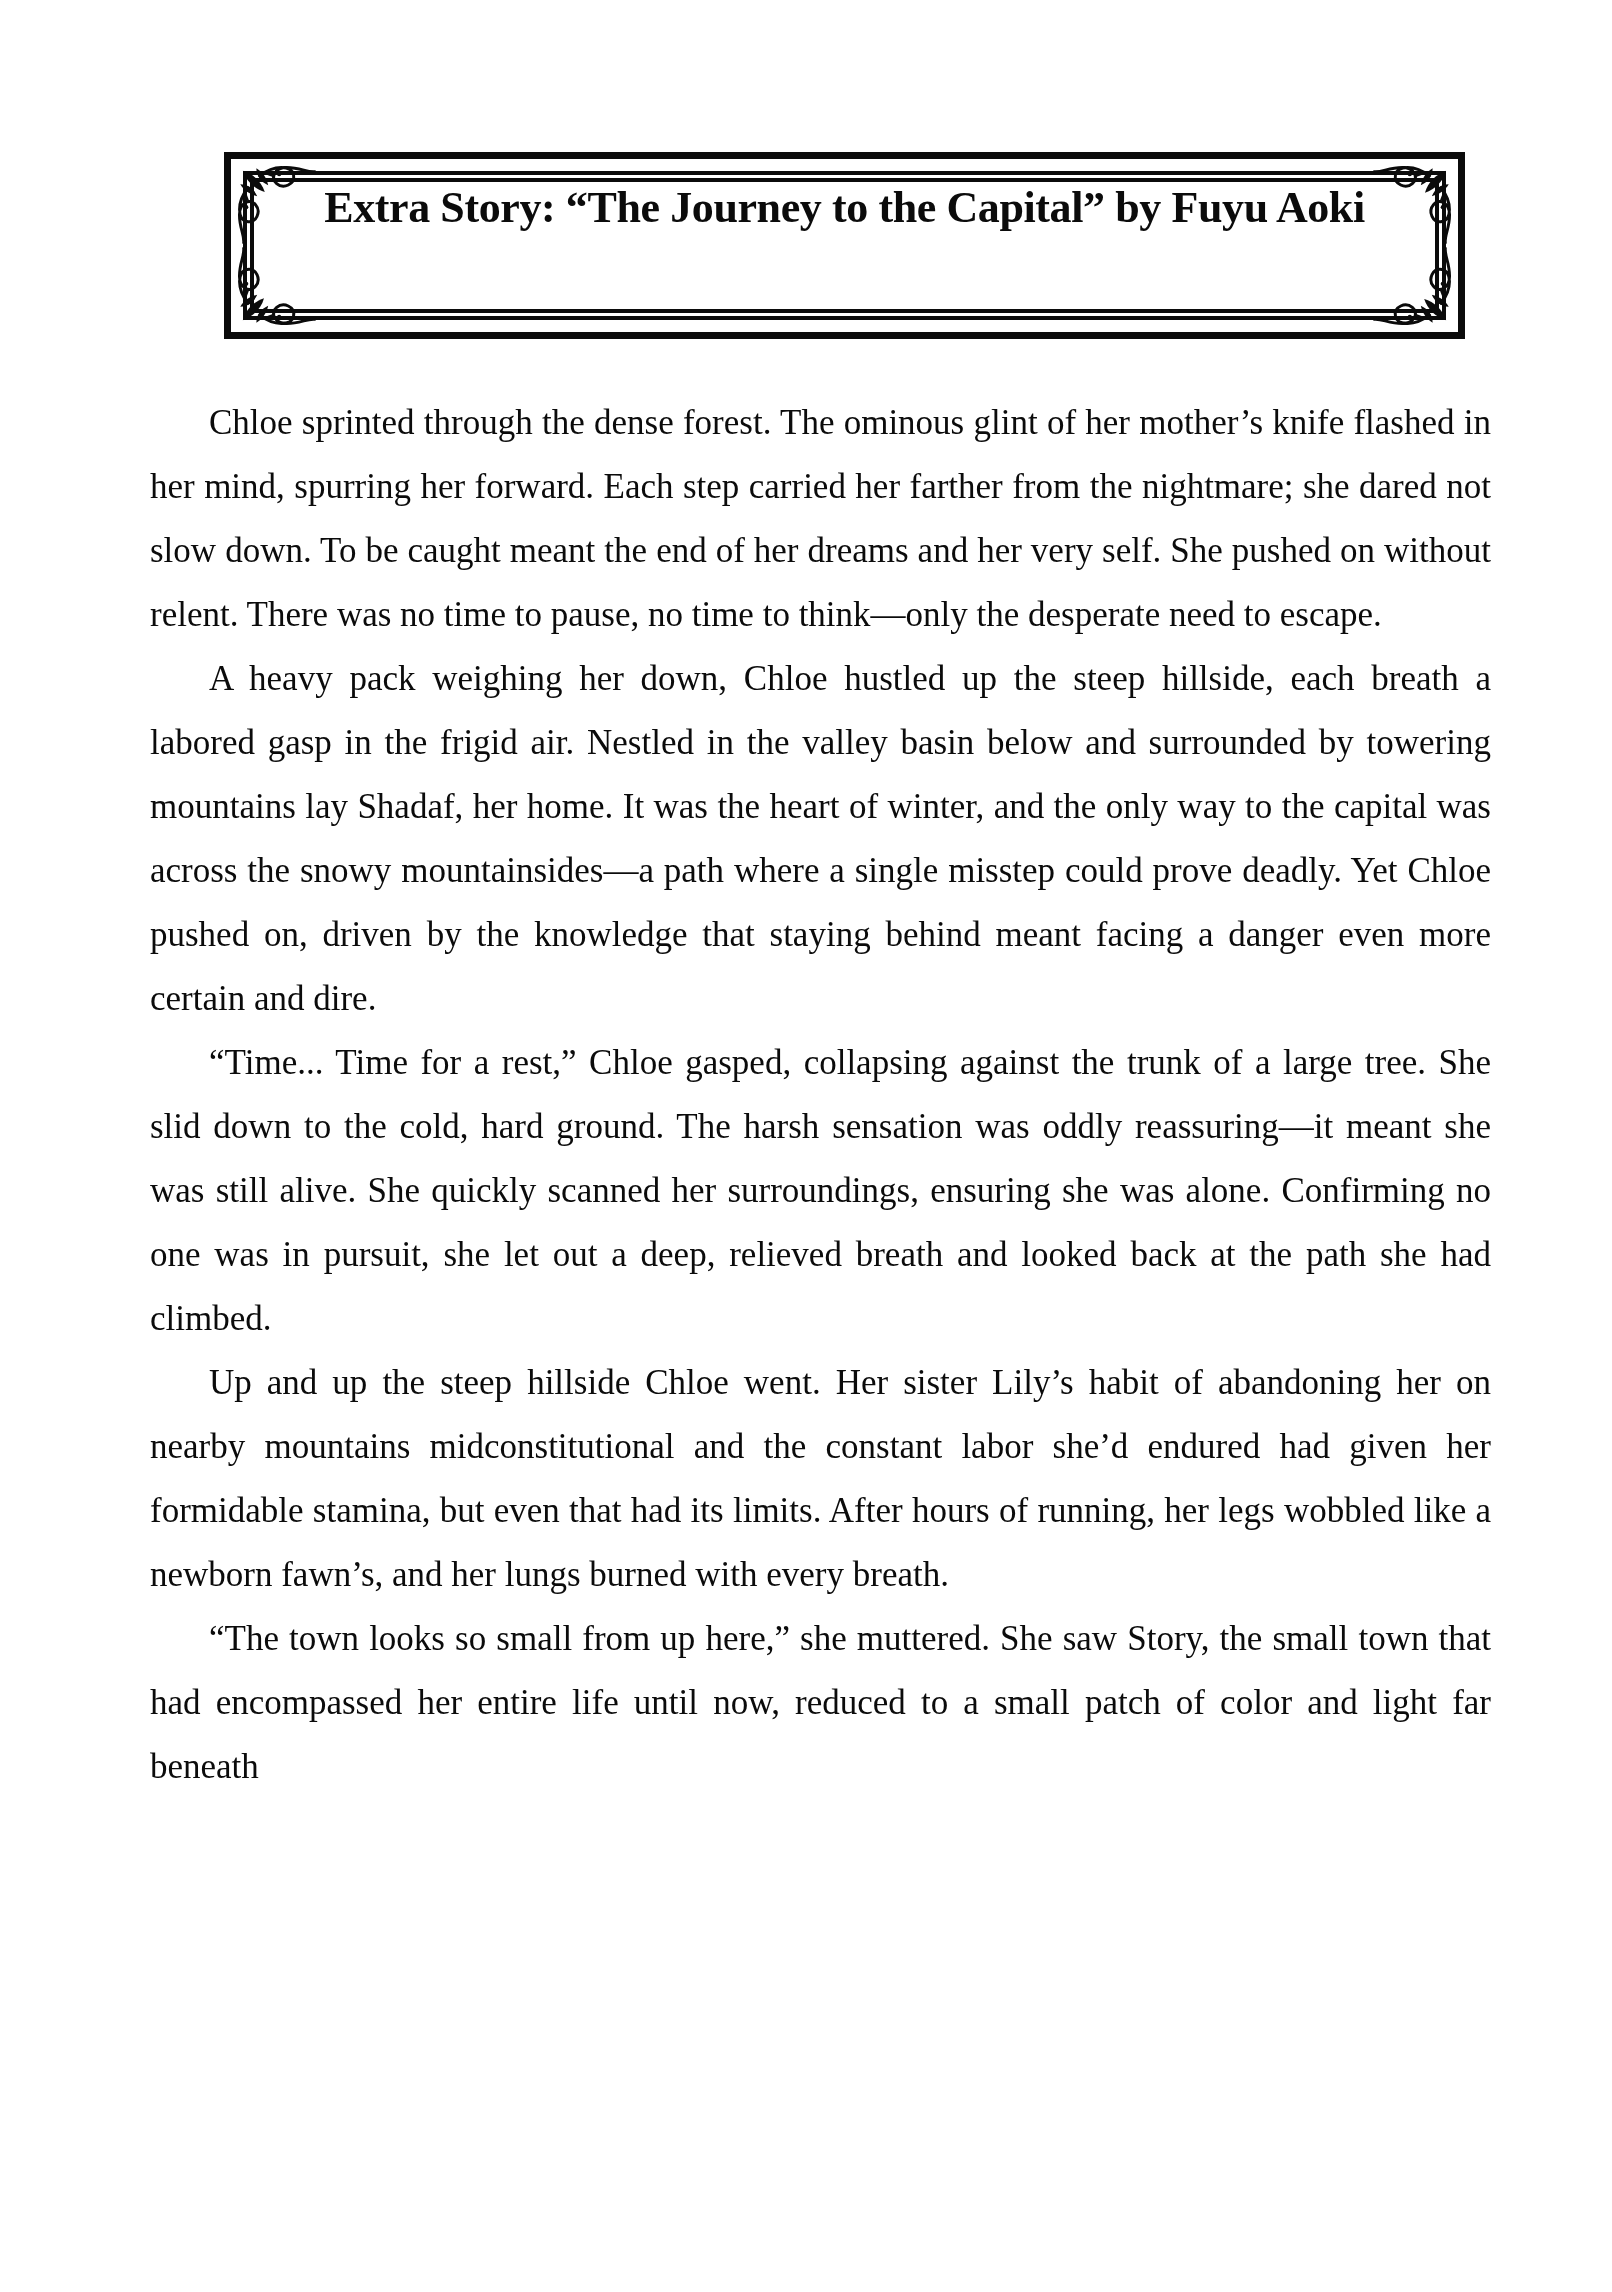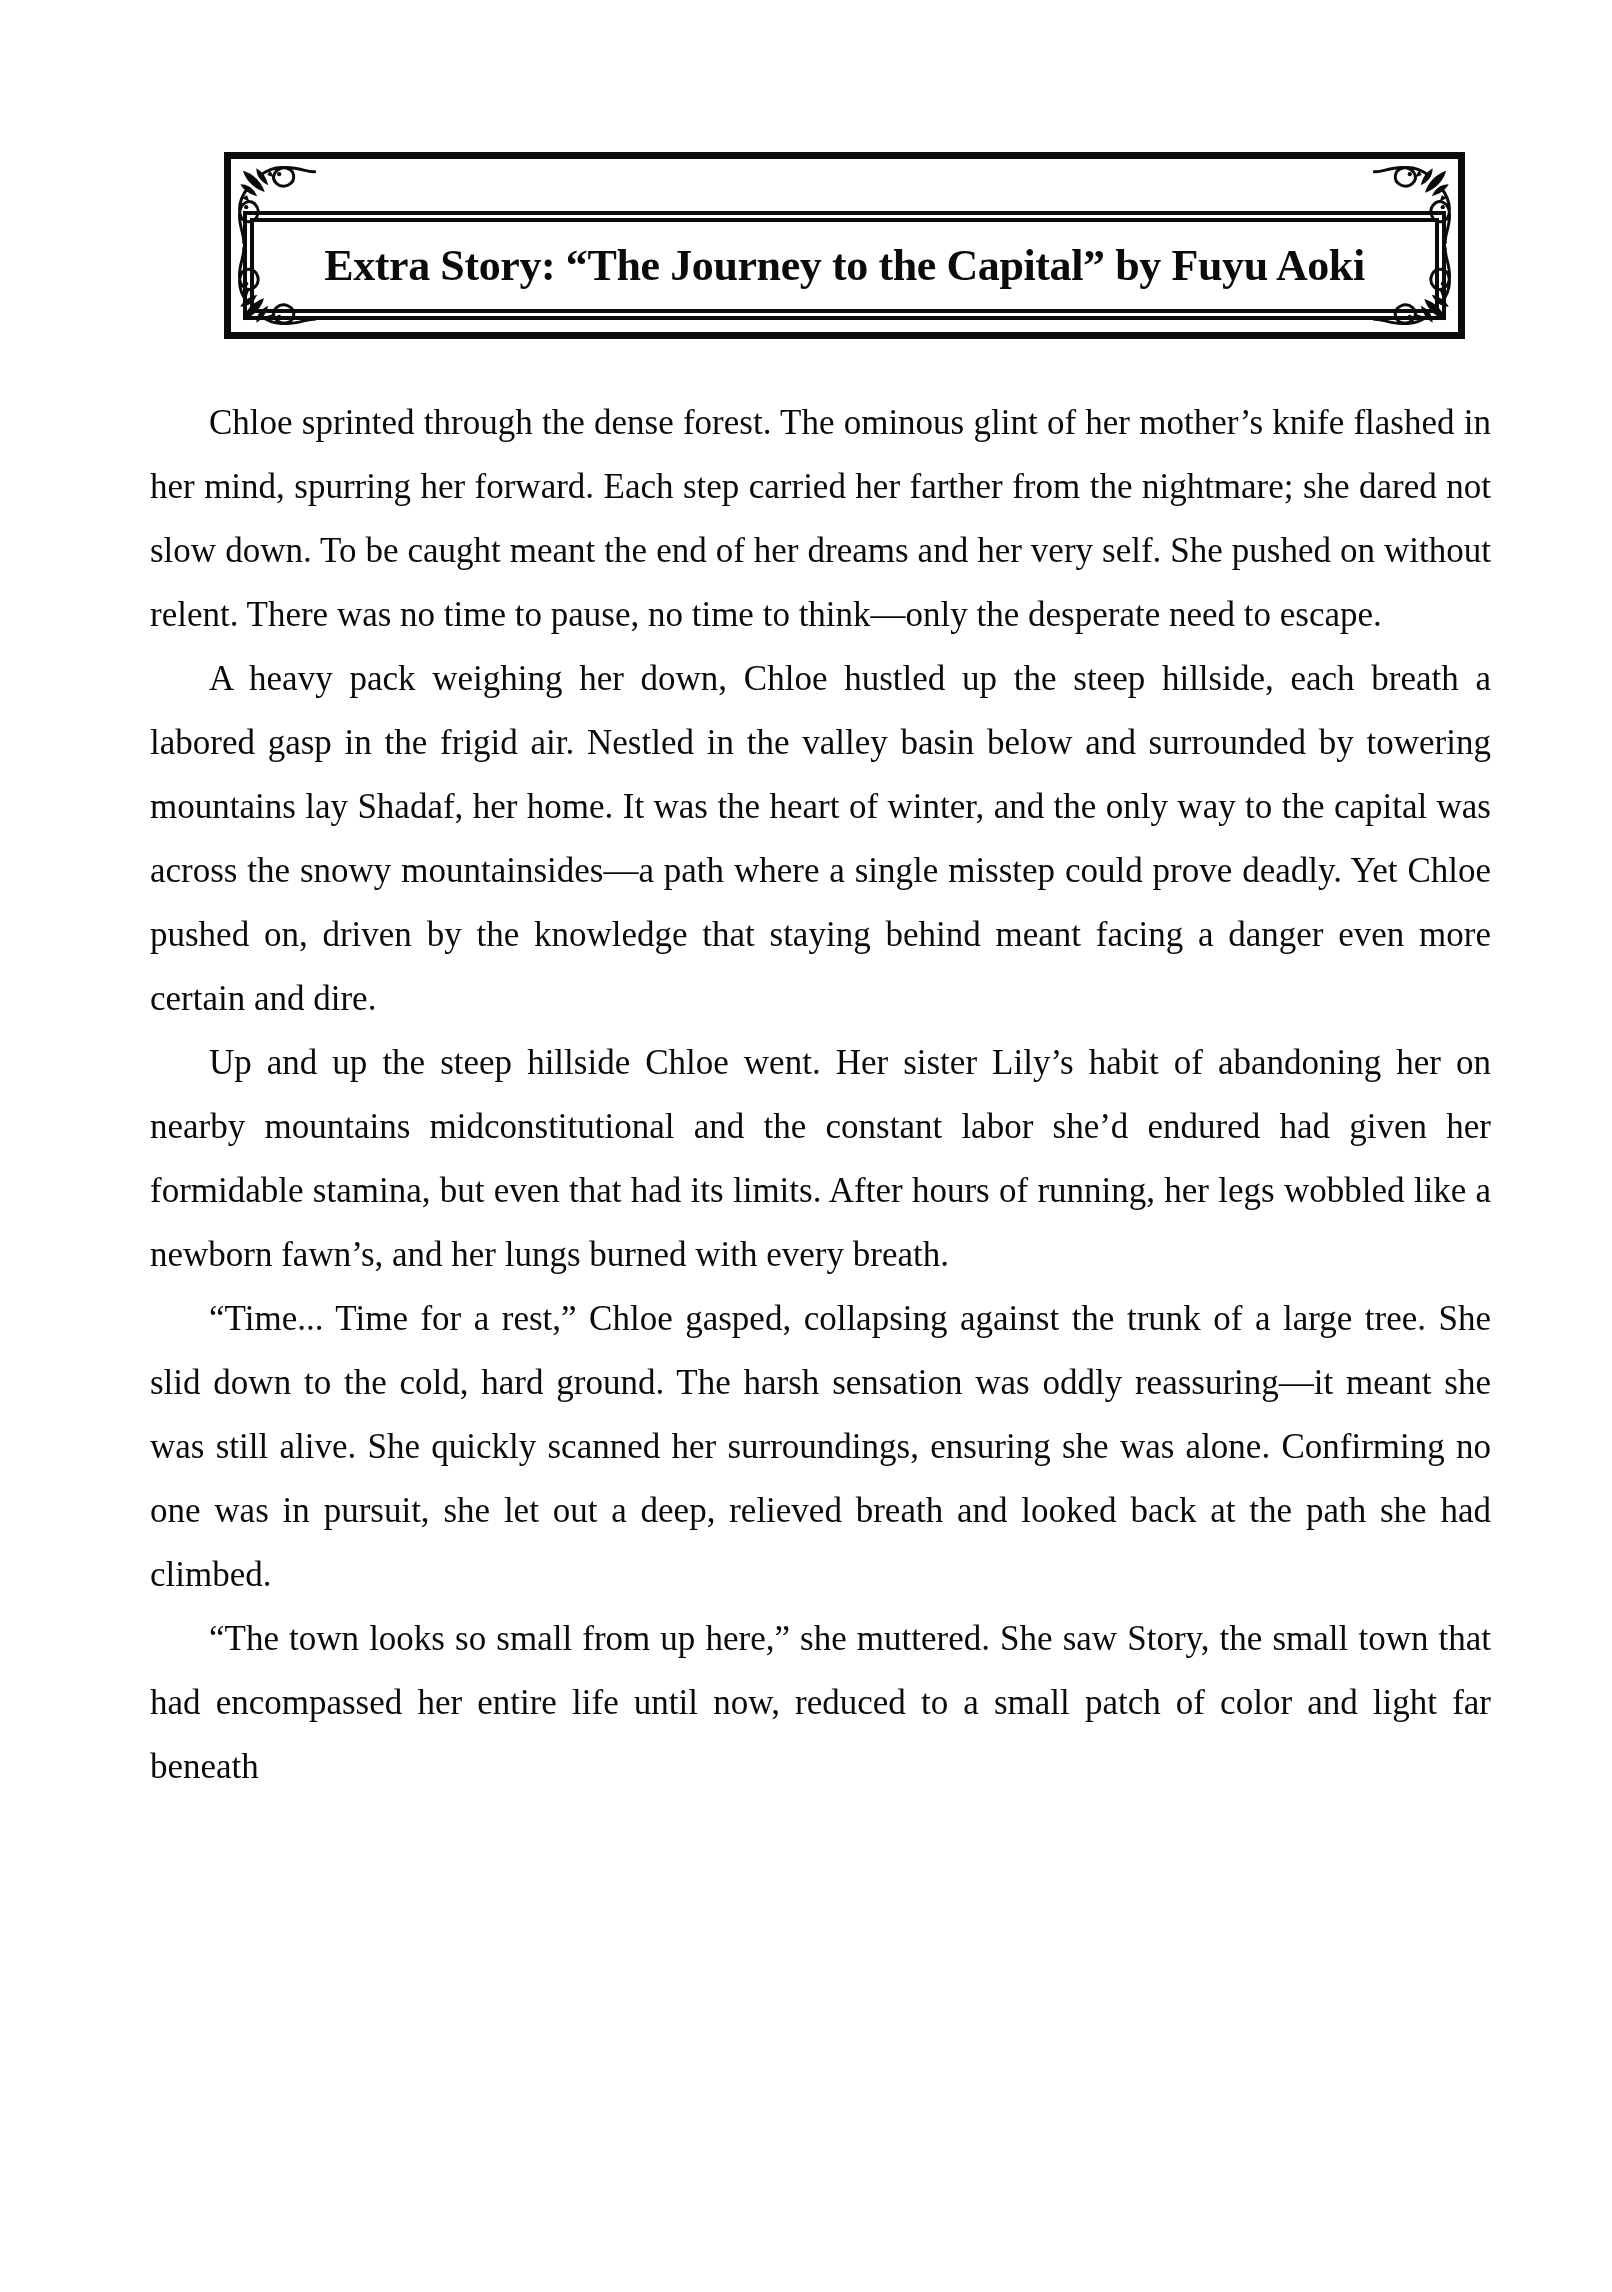--- a/index.html
+++ b/index.html
@@ -20,23 +20,22 @@
     height: 187px;
     box-sizing: border-box;
     border: 7.2px solid #0b0b0b;
     background: #ffffff;
   }
   .title-inner {
     position: absolute;
     inset: 11.6px;
     border: 11.6px double #0b0b0b;
     display: flex;
-    align-items: center;
+    align-items: flex-start;
     justify-content: center;
-    margin-top: 40px;
   }
   .title {
     font-weight: bold;
     font-size: 44px;
     letter-spacing: -0.4px;
     white-space: nowrap;
     margin: 0;
   }
   .corner {
     position: absolute;
@@ -100,19 +99,19 @@
         <use href="#flourish"></use>
       </svg>
     <svg class="corner bl" viewBox="0 0 110 110">
         <use href="#flourish"></use>
       </svg>
   </div>
 
   <div class="story">
     <p>Chloe sprinted through the dense forest. The ominous glint of her mother’s knife flashed in her mind, spurring her forward. Each step carried her farther from the nightmare; she dared not slow down. To be caught meant the end of her dreams and her very self. She pushed on without relent. There was no time to pause, no time to think—only the desperate need to escape.</p>
     <p>A heavy pack weighing her down, Chloe hustled up the steep hillside, each breath a labored gasp in the frigid air. Nestled in the valley basin below and surrounded by towering mountains lay Shadaf, her home. It was the heart of winter, and the only way to the capital was across the snowy mountainsides—a path where a single misstep could prove deadly. Yet Chloe pushed on, driven by the knowledge that staying behind meant facing a danger even more certain and dire.</p>
+    <p>“Time... Time for a rest,” Chloe gasped, collapsing against the trunk of a large tree. She slid down to the cold, hard ground. The harsh sensation was oddly reassuring—it meant she was still alive. She quickly scanned her surroundings, ensuring she was alone. Confirming no one was in pursuit, she let out a deep, relieved breath and looked back at the path she had climbed.</p>
     <p>Up and up the steep hillside Chloe went. Her sister Lily’s habit of abandoning her on nearby mountains midconstitutional and the constant labor she’d endured had given her formidable stamina, but even that had its limits. After hours of running, her legs wobbled like a newborn fawn’s, and her lungs burned with every breath.</p>
-    <p>“Time... Time for a rest,” Chloe gasped, collapsing against the trunk of a large tree. She slid down to the cold, hard ground. The harsh sensation was oddly reassuring—it meant she was still alive. She quickly scanned her surroundings, ensuring she was alone. Confirming no one was in pursuit, she let out a deep, relieved breath and looked back at the path she had climbed.</p>
     <p class="continues">“The town looks so small from up here,” she muttered. She saw Story, the small town that had encompassed her entire life until now, reduced to a small patch of color and light far beneath</p>
   </div>
 
 </div>
 
 
 </body></html>

